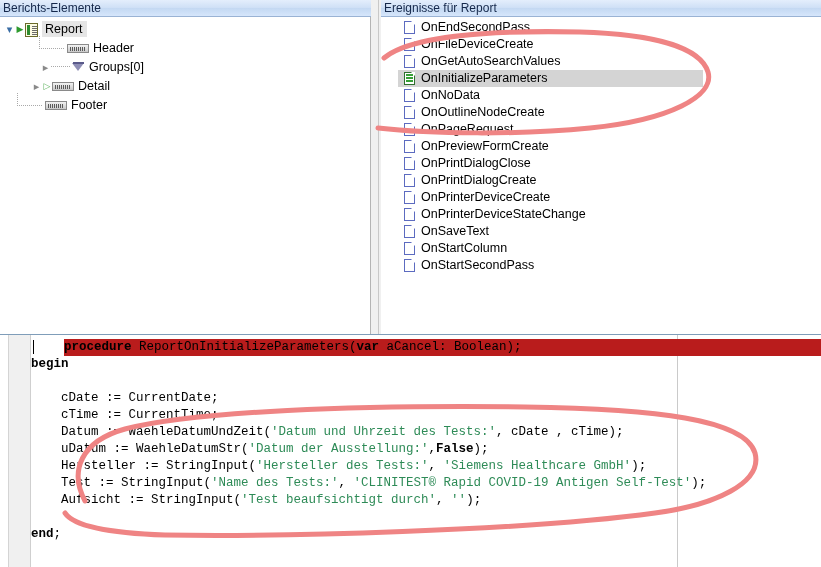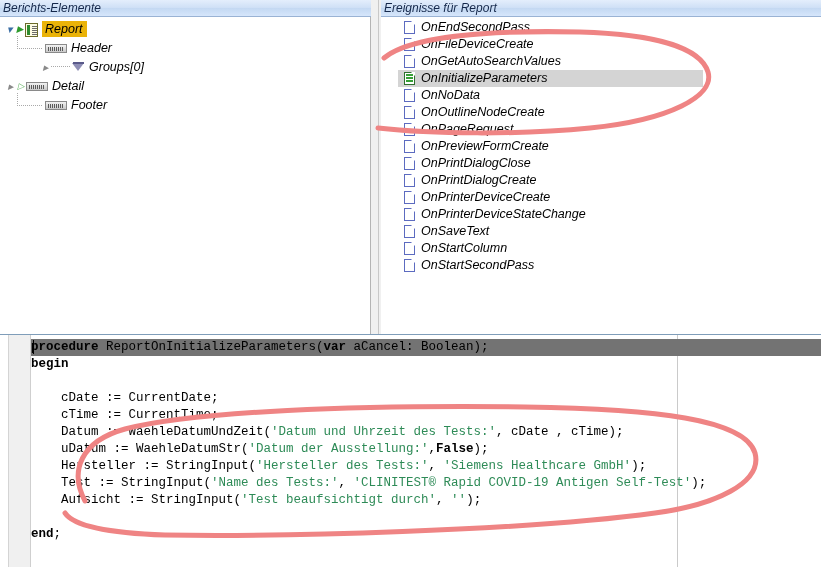--- a/index.html
+++ b/index.html
@@ -4,21 +4,21 @@
 <style>
   html,body{margin:0;padding:0;}
   body{
     width:821px;height:567px;overflow:hidden;position:relative;
     background:#ffffff;
     font-family:"Liberation Sans", sans-serif;
     font-size:12px;color:#1a1a1a;
   }
 
   
-  #top-area{position:absolute;left:0;top:0;width:821px;height:334px;font-style:italic;}
+  #top-area{position:absolute;left:0;top:0;width:821px;height:334px;}
 
   .panel-header{
     height:17px;line-height:17px;
     background:linear-gradient(to bottom,#e4eefc 0%,#cfe0f6 48%,#c3d8f2 50%,#d6e6fb 100%);
     border-bottom:1px solid #9ab3d4;
     font-size:12px;color:#15284b;
     padding-left:3px;
     box-sizing:border-box;
     white-space:nowrap;overflow:hidden;
   }
@@ -47,21 +47,21 @@
   }
   #right-panel .panel-body{
     position:absolute;left:0;top:17px;right:0;bottom:0;
     background:#ffffff;overflow:hidden;
   }
 
   
   #tree{position:absolute;left:0;top:3px;width:100%;}
   .tree-row{height:19px;line-height:19px;white-space:nowrap;position:relative;}
   .tree-row .label{font-size:12.5px;color:#000;vertical-align:middle;}
-  .tree-row.selected .label{background:#eab308;padding:1px 4px 1px 3px;}
+  .tree-row.selected .label{background:#e5e5e5;padding:1px 4px 1px 3px;}
 
   .chev{display:inline-block;width:11px;text-align:center;color:#8a8a8a;font-size:11px;vertical-align:middle;}
   .chev.down{color:#3b6ea5;}
   .tri{display:inline-block;width:10px;text-align:center;font-size:9px;vertical-align:middle;color:#2e9b2e;}
   .tri.hollow{color:#63b463;}
   .dotline{display:inline-block;width:34px;height:1px;vertical-align:middle;
     background-image:linear-gradient(to right,#a9a9a9 1px,transparent 1px);
     background-size:2px 1px;margin:0 1px 2px 0;}
   .dotline.short{width:20px;}
   .elbow{display:inline-block;width:34px;height:13px;vertical-align:middle;position:relative;}
@@ -105,21 +105,21 @@
   #editor{position:absolute;left:0;top:334px;width:821px;height:233px;background:#ffffff;
     border-top:1px solid #7f9db9;box-sizing:border-box;}
   #ed-gutter{position:absolute;left:0;top:0;width:30px;height:232px;
     background:#f0f0f0;border-right:1px solid #cfcfcf;}
   #ed-gutter-inner{position:absolute;left:0;top:0;width:8px;height:232px;background:#ffffff;border-right:1px solid #d4d4d4;}
   #ruler{position:absolute;left:677px;top:0;width:1px;height:232px;background:#cacaca;}
   #code{position:absolute;left:31px;top:4px;right:0;bottom:0;
     font-family:"Liberation Mono","DejaVu Sans Mono",monospace;
     font-size:12.5px;line-height:17px;white-space:pre;color:#000;}
   .cl{height:17px;position:relative;}
-  .cl.hl{background:#737373;}
+  .cl.hl{background:#b91c1c;margin-left:33px;}
   .kw{font-weight:bold;color:#000;}
   .str{color:#2e8b57;}
   #caret{position:absolute;left:33px;top:5px;width:1px;height:14px;background:#000;}
 
   
   .annot{position:absolute;pointer-events:none;}
   #annot-top{left:370px;top:24px;width:360px;height:122px;}
   #annot-code{left:55px;top:400px;width:720px;height:160px;}
 </style>
 </head>
@@ -130,29 +130,29 @@
   <div id="left-panel">
     <div class="panel-header">Berichts-Elemente</div>
     <div class="panel-body">
 
       <div id="tree">
 
         <div class="tree-row selected" style="padding-left:4px;">
           <span class="chev down">▾</span><span class="tri">▶</span><span class="ic ic-report"></span><span class="label">Report</span>
         </div>
 
-        <div class="tree-row" style="">
+        <div class="tree-row" style="padding-left:22px;">
           <span class="chev"></span><span class="elbow"></span><span class="ic ic-band"></span><span class="label">Header</span>
         </div>
 
         <div class="tree-row" style="padding-left:40px;">
           <span class="chev">▸</span><span class="dotline short"></span><span class="ic ic-group"></span><span class="label">Groups[0]</span>
         </div>
 
-        <div class="tree-row" style="padding-left:5px;">
+        <div class="tree-row" style="padding-left:31px;">
           <span class="chev">▸</span><span class="tri hollow">▷</span><span class="ic ic-band"></span><span class="label">Detail</span>
         </div>
 
         <div class="tree-row" style="">
           <span class="chev"></span><span class="elbow last"></span><span class="ic ic-band"></span><span class="label">Footer</span>
         </div>
 
       </div>
     </div>
   </div>

